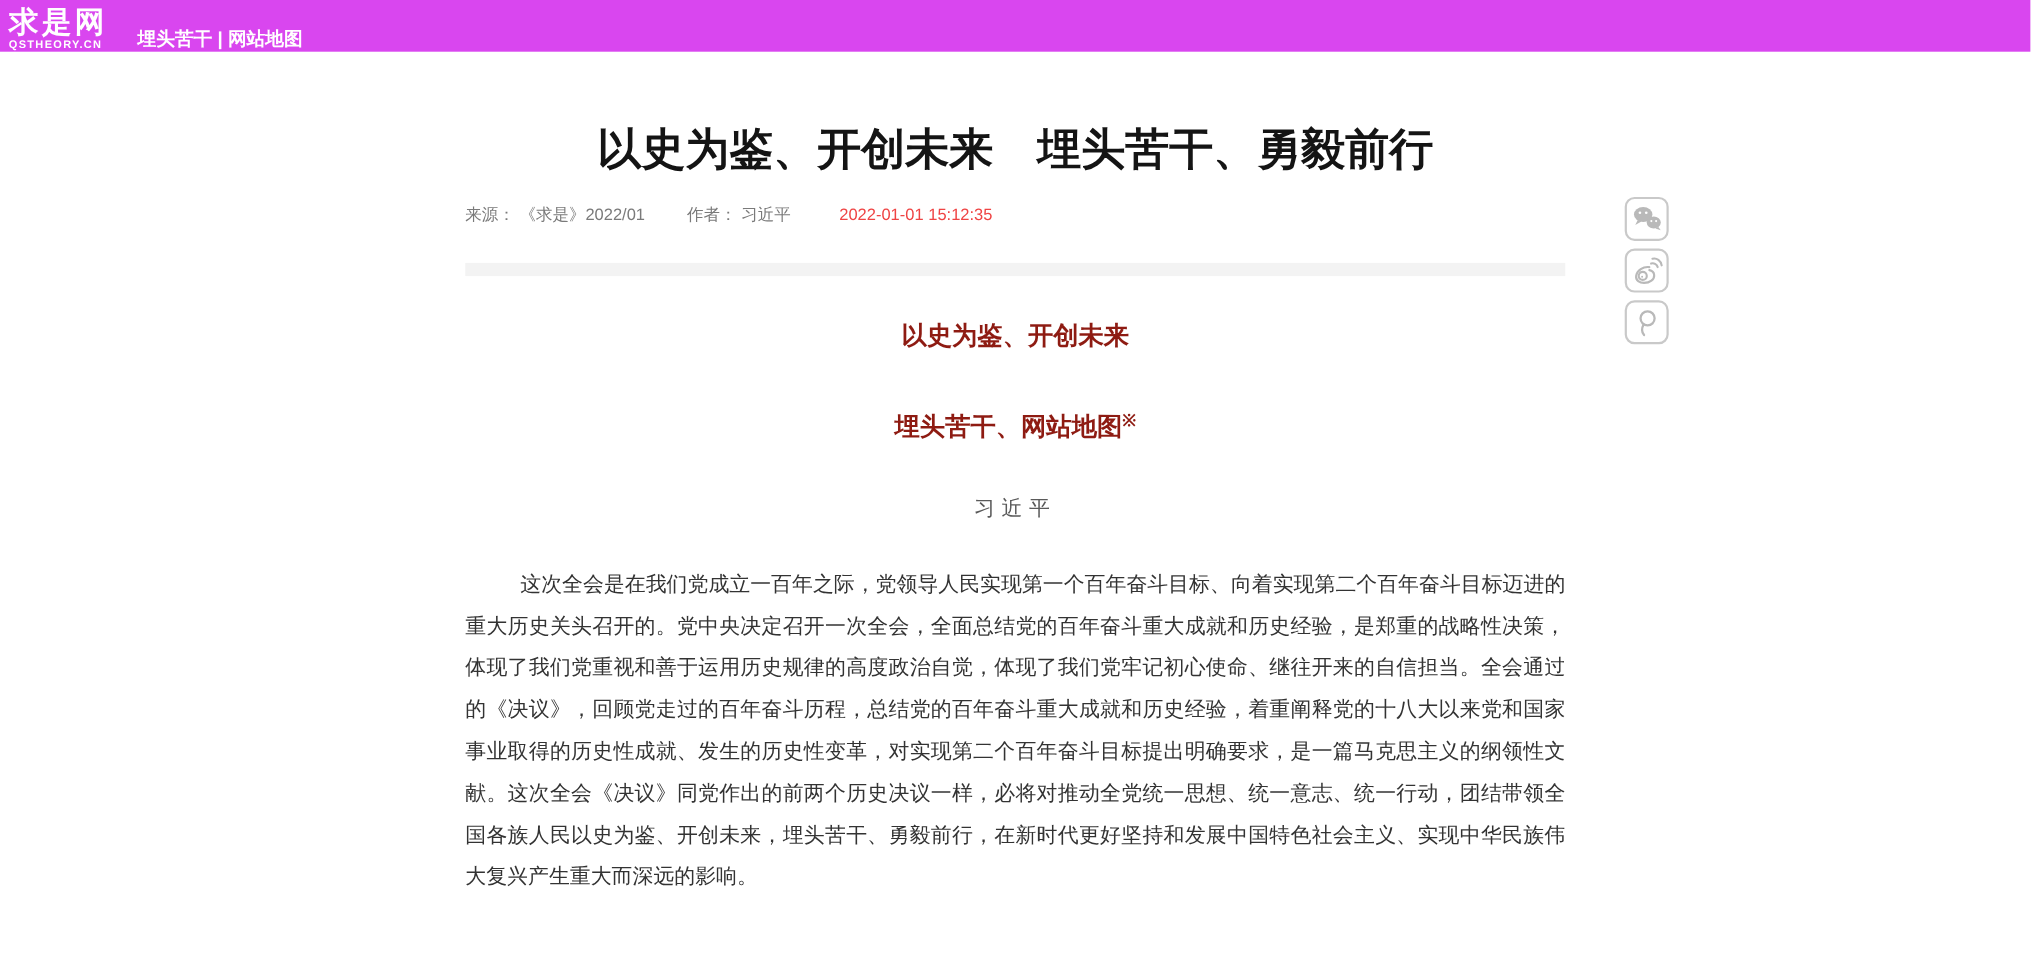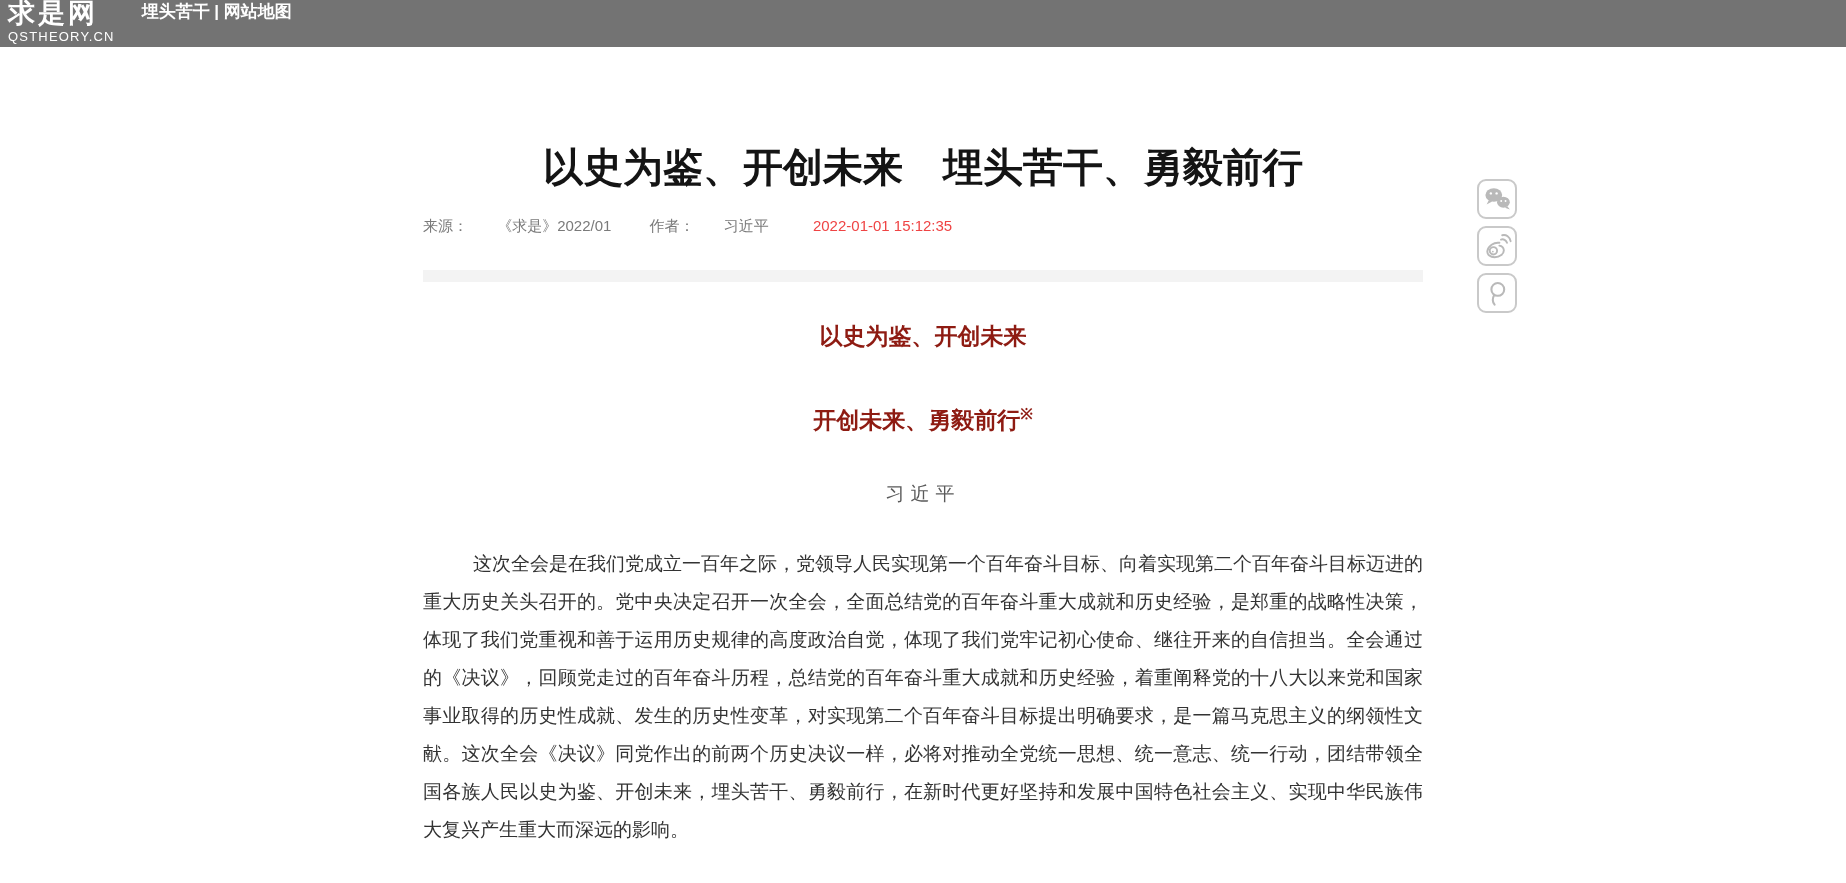--- a/index.html
+++ b/index.html
@@ -2,73 +2,73 @@
 <html><head>
 <meta charset="utf-8">
 <style>
   * { box-sizing: border-box; margin: 0; padding: 0; }
   html, body { width: 1846px; height: 883px; background: #ffffff; overflow: hidden; }
   body { font-family: "Liberation Sans", sans-serif; position: relative; }
 
   
   .topbar {
     height: 47px;
-    background: #737373;
+    background: #d946ef;
     display: flex;
-    align-items: flex-start;
+    align-items: flex-end;
     width: 100%;
   }
   .logo {
     margin-left: 8px;
     color: #ffffff;
     display: flex;
     flex-direction: column;
     line-height: 1;
     cursor: pointer;
   }
   .logo-cn {
     font-size: 27px;
     font-weight: bold;
     letter-spacing: 3px;
   }
   .logo-en {
-    font-size: 13px;
-    font-weight: normal;
+    font-size: 10px;
+    font-weight: bold;
     letter-spacing: 1.2px;
     margin-top: 3px;
   }
   .topnav {
     margin-left: 27px;
     color: #ffffff;
     font-weight: bold;
     font-size: 17px;
     cursor: pointer;
   }
 
   
   .content {
     width: 1000px;
     margin: 0 auto;
   }
   .article-title {
-    margin-top: 95px;
+    margin-top: 64px;
     text-align: center;
     font-size: 40px;
     line-height: 50px;
     font-weight: bold;
     color: #141414;
   }
   .meta {
     margin-top: 25px;
     font-size: 15px;
     color: #7a7a7a;
     white-space: nowrap;
   }
   .meta .m-label { }
-  .meta .m-val { margin-right: 34px; margin-left: 25px; }
+  .meta .m-val { margin-right: 34px; }
   .meta .m-time { color: #ef4444; margin-left: 6px; }
 
   .divider {
     margin-top: 34px;
     height: 12px;
     background: #f3f3f3;
   }
 
   .sub-heading {
     text-align: center;
@@ -144,21 +144,21 @@
     <span class="m-label">来源：</span>
     <span class="m-val">《求是》2022/01</span>
     <span class="m-label">作者：</span>
     <span class="m-val">习近平</span>
     <span class="m-time">2022-01-01 15:12:35</span>
   </div>
 
   <div class="divider"></div>
 
   <div class="sub-heading sub1">以史为鉴、开创未来</div>
-  <div class="sub-heading sub2"><span>开创未来、勇毅前行</span><span class="sub-marker">※</span></div>
+  <div class="sub-heading sub2"><span>埋头苦干、网站地图</span><span class="sub-marker">※</span></div>
 
   <div class="byline">习近平</div>
 
   <div class="body-text">
     <p>这次全会是在我们党成立一百年之际，党领导人民实现第一个百年奋斗目标、向着实现第二个百年奋斗目标迈进的重大历史关头召开的。党中央决定召开一次全会，全面总结党的百年奋斗重大成就和历史经验，是郑重的战略性决策，体现了我们党重视和善于运用历史规律的高度政治自觉，体现了我们党牢记初心使命、继往开来的自信担当。全会通过的《决议》，回顾党走过的百年奋斗历程，总结党的百年奋斗重大成就和历史经验，着重阐释党的十八大以来党和国家事业取得的历史性成就、发生的历史性变革，对实现第二个百年奋斗目标提出明确要求，是一篇马克思主义的纲领性文献。这次全会《决议》同党作出的前两个历史决议一样，必将对推动全党统一思想、统一意志、统一行动，团结带领全国各族人民以史为鉴、开创未来，埋头苦干、勇毅前行，在新时代更好坚持和发展中国特色社会主义、实现中华民族伟大复兴产生重大而深远的影响。</p>
   </div>
 </div>
 
 <div class="share-col">
   <div class="share-btn">

